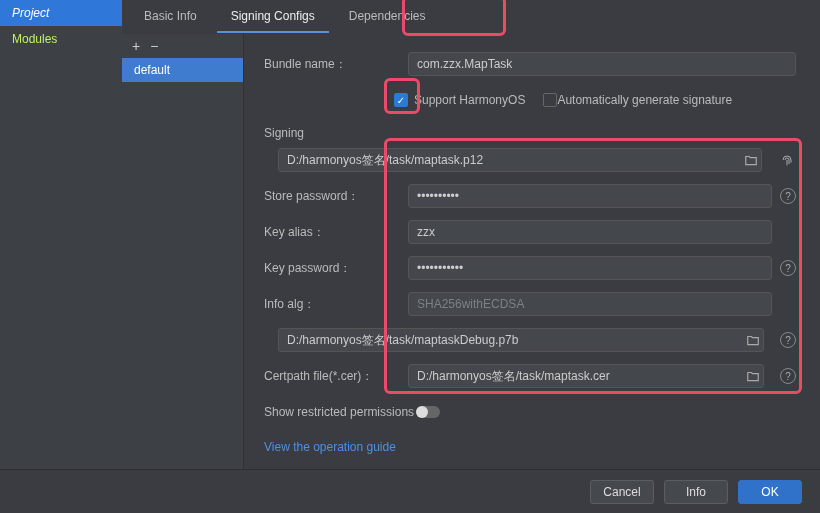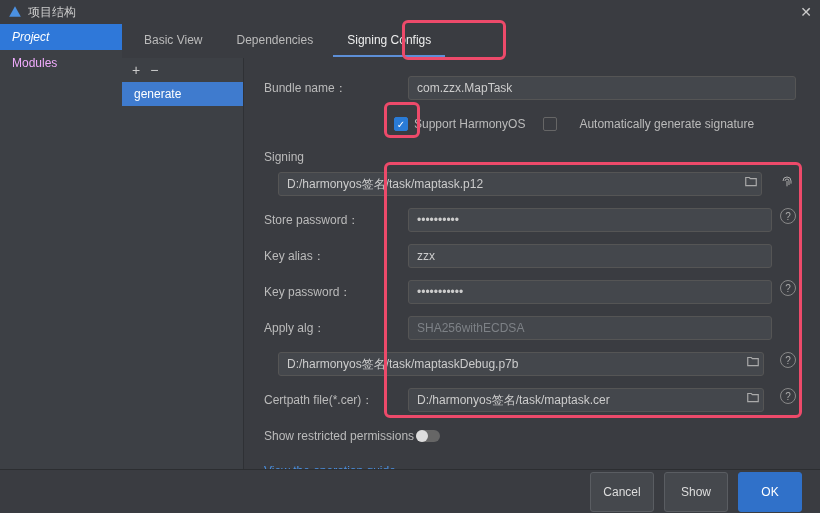--- a/index.html
+++ b/index.html
@@ -3,101 +3,94 @@
 <meta charset="utf-8">
 <style>
 * { box-sizing: border-box; margin: 0; padding: 0; font-family: -apple-system, "Segoe UI", Arial, sans-serif; }
 html, body { width: 820px; height: 513px; background: #2d2f33; color: #bbb; font-size: 12px; overflow: hidden; }
 .window { width: 820px; height: 513px; display: flex; flex-direction: column; background: #3a3c41; }
 .titlebar { height: 24px; display: flex; align-items: center; padding: 0 8px; background: #3a3c41; color: #ccc; }
 .titlebar .logo { width: 14px; height: 14px; margin-right: 6px; }
 .titlebar .close { margin-left: auto; font-size: 14px; color: #ccc; cursor: pointer; }
 .body { flex: 1; display: flex; min-height: 0; }
 .leftnav { width: 122px; background: #3d4045; }
-.leftnav .item { padding: 6px 12px; color: #f0abfc; cursor: pointer; }
+.leftnav .item { padding: 6px 12px; color: #bef264; cursor: pointer; }
 .leftnav .item.active { background: #2f78d9; color: #fff; font-style: italic; }
 .main { flex: 1; display: flex; flex-direction: column; background: #3a3c41; min-width: 0; }
 .tabs { display: flex; align-items: center; padding: 0 8px; height: 34px; border-bottom: 1px solid #3a3c41; gap: 6px; position: relative; }
 .tab { padding: 8px 14px; color: #bbb; cursor: pointer; border-bottom: 2px solid transparent; }
 .tab.active { color: #eee; border-bottom-color: #5d8fd7; }
 .content { flex: 1; display: flex; min-height: 0; }
 .midcol { width: 122px; background: #3d4045; border-right: 1px solid #2f3135; }
 .midcol .toolbar { display: flex; gap: 10px; padding: 4px 10px; color: #ccc; font-size: 14px; }
 .midcol .config-item { padding: 5px 12px; background: #3f7bce; color: #fff; cursor: pointer; }
 .form { flex: 1; padding: 12px 24px 6px 20px; overflow: hidden; position: relative; }
 .row { display: flex; align-items: center; min-height: 36px; }
 .row .lbl { width: 130px; color: #bbb; }
-.row .field { flex: 1; display: flex; align-items: flex-start; gap: 8px; padding-left: 14px; }
+.row .field { flex: 1; display: flex; align-items: center; gap: 8px; padding-left: 14px; }
 input.textin { flex: 1; height: 24px; background: #44474c; border: 1px solid #555; border-radius: 3px; color: #ccc; padding: 0 8px; font-size: 12px; }
 input.textin::placeholder { color: #7d8186; }
 .checkbox { width: 14px; height: 14px; display: inline-flex; align-items: center; justify-content: center; border: 1px solid #666; border-radius: 2px; background: #3a3c41; flex-shrink: 0; }
 .checkbox.checked { background: #2a7bd6; border-color: #2a7bd6; color: #fff; font-size: 10px; }
 .iconbtn { width: 18px; height: 18px; display: inline-flex; align-items: center; justify-content: center; color: #aaa; cursor: pointer; flex-shrink: 0; }
 .helpicon { width: 16px; height: 16px; border: 1px solid #888; border-radius: 50%; display: inline-flex; align-items: center; justify-content: center; font-size: 10px; color: #aaa; cursor: pointer; flex-shrink: 0; }
 .section-label { color: #bbb; margin: 8px 0 2px 0; }
 .toggle { width: 24px; height: 12px; background: #666; border-radius: 6px; position: relative; }
 .toggle::after { content: ""; position: absolute; width: 12px; height: 12px; background: #ddd; border-radius: 50%; left: 0; top: 0; }
 .link { color: #4b91e2; cursor: pointer; margin-top: 10px; display: inline-block; }
 .footer { height: 44px; border-top: 1px solid #2c2e31; display: flex; align-items: center; justify-content: flex-end; gap: 10px; padding: 0 18px; background: #3a3c41; }
-.btn { height: 40px; min-width: 64px; border: 1px solid #5a5d62; background: #45484d; color: #ddd; border-radius: 3px; cursor: pointer; font-size: 12px; }
+.btn { height: 24px; min-width: 64px; border: 1px solid #5a5d62; background: #45484d; color: #ddd; border-radius: 3px; cursor: pointer; font-size: 12px; }
 .btn.primary { background: #3071c9; border-color: #3071c9; color: #ffffff; }
 .hl-tab { position: absolute; border: 3px solid #ed4a6a; border-radius: 6px; left: 280px; top: -4px; width: 104px; height: 40px; pointer-events: none; }
 .hl-cb { position: absolute; border: 3px solid #ed4a6a; border-radius: 6px; pointer-events: none; }
 .hl-big { position: absolute; border: 3px solid #ed4a6a; border-radius: 6px; pointer-events: none; }
 </style>
 </head>
 <body>
 
 <div class="window">
-  <div class="titlebar">
-    <svg class="logo" viewBox="0 0 24 24">
-        <path fill="#4b91e2" d="M12 2 L22 20 L2 20 Z"></path>
-      </svg>
-    <span>项目结构</span>
-    <span class="close">✕</span>
-  </div>
 
   <div class="body">
     <div class="leftnav">
       <div class="item active">Project</div>
       <div class="item">Modules</div>
     </div>
 
     <div class="main">
       <div class="tabs">
-        <div class="tab">Basic View</div>
+        <div class="tab">Basic Info</div>
+        <div class="tab active">Signing Configs</div>
         <div class="tab">Dependencies</div>
-        <div class="tab active">Signing Configs</div>
         <div class="hl-tab"></div>
       </div>
 
       <div class="content">
         <div class="midcol">
           <div class="toolbar">
             <span>+</span>
             <span>−</span>
           </div>
-          <div class="config-item">generate</div>
+          <div class="config-item">default</div>
         </div>
 
         <div class="form">
 
           <div class="row">
             <div class="lbl">Bundle name：</div>
             <div class="field">
               <input class="textin" value="com.zzx.MapTask" style="">
             </div>
           </div>
 
           <div class="row" style="padding-left:130px;gap:18px;">
             <div style="display:flex;align-items:center;gap:6px;position:relative;">
               <div class="checkbox checked">✓</div>
               <span>Support HarmonyOS</span>
             </div>
-            <div style="display:flex;align-items:center;gap:22px;">
+            <div style="display:flex;align-items:center;gap:0;">
               <div class="checkbox"></div>
               <span>Automatically generate signature</span>
             </div>
           </div>
 
           <div class="section-label">Signing</div>
 
           <div class="row">
             <div class="field">
               <input class="textin" value="D:/harmonyos签名/task/maptask.p12" style="">
@@ -132,21 +125,21 @@
 
           <div class="row">
             <div class="lbl">Key password：</div>
             <div class="field">
               <input class="textin" value="•••••••••••" style="">
               <span class="helpicon">?</span>
             </div>
           </div>
 
           <div class="row">
-            <div class="lbl">Apply alg：</div>
+            <div class="lbl">Info alg：</div>
             <div class="field">
               <input class="textin" placeholder="SHA256withECDSA" style="">
               <span class="helpicon" style="visibility:hidden;">?</span>
             </div>
           </div>
 
           <div class="row">
             <div class="field">
               <input class="textin" value="D:/harmonyos签名/task/maptaskDebug.p7b" style="">
               <span class="iconbtn" style="margin-left:-28px;margin-right:10px;">
@@ -180,16 +173,16 @@
 
           <div class="hl-cb" style="left:140px;top:44px;width:36px;height:36px;"></div>
           <div class="hl-big" style="left:140px;top:104px;width:418px;height:256px;"></div>
         </div>
       </div>
     </div>
   </div>
 
   <div class="footer">
     <button class="btn">Cancel</button>
-    <button class="btn">Show</button>
+    <button class="btn">Info</button>
     <button class="btn primary">OK</button>
   </div>
 </div>
 
 </body></html>

